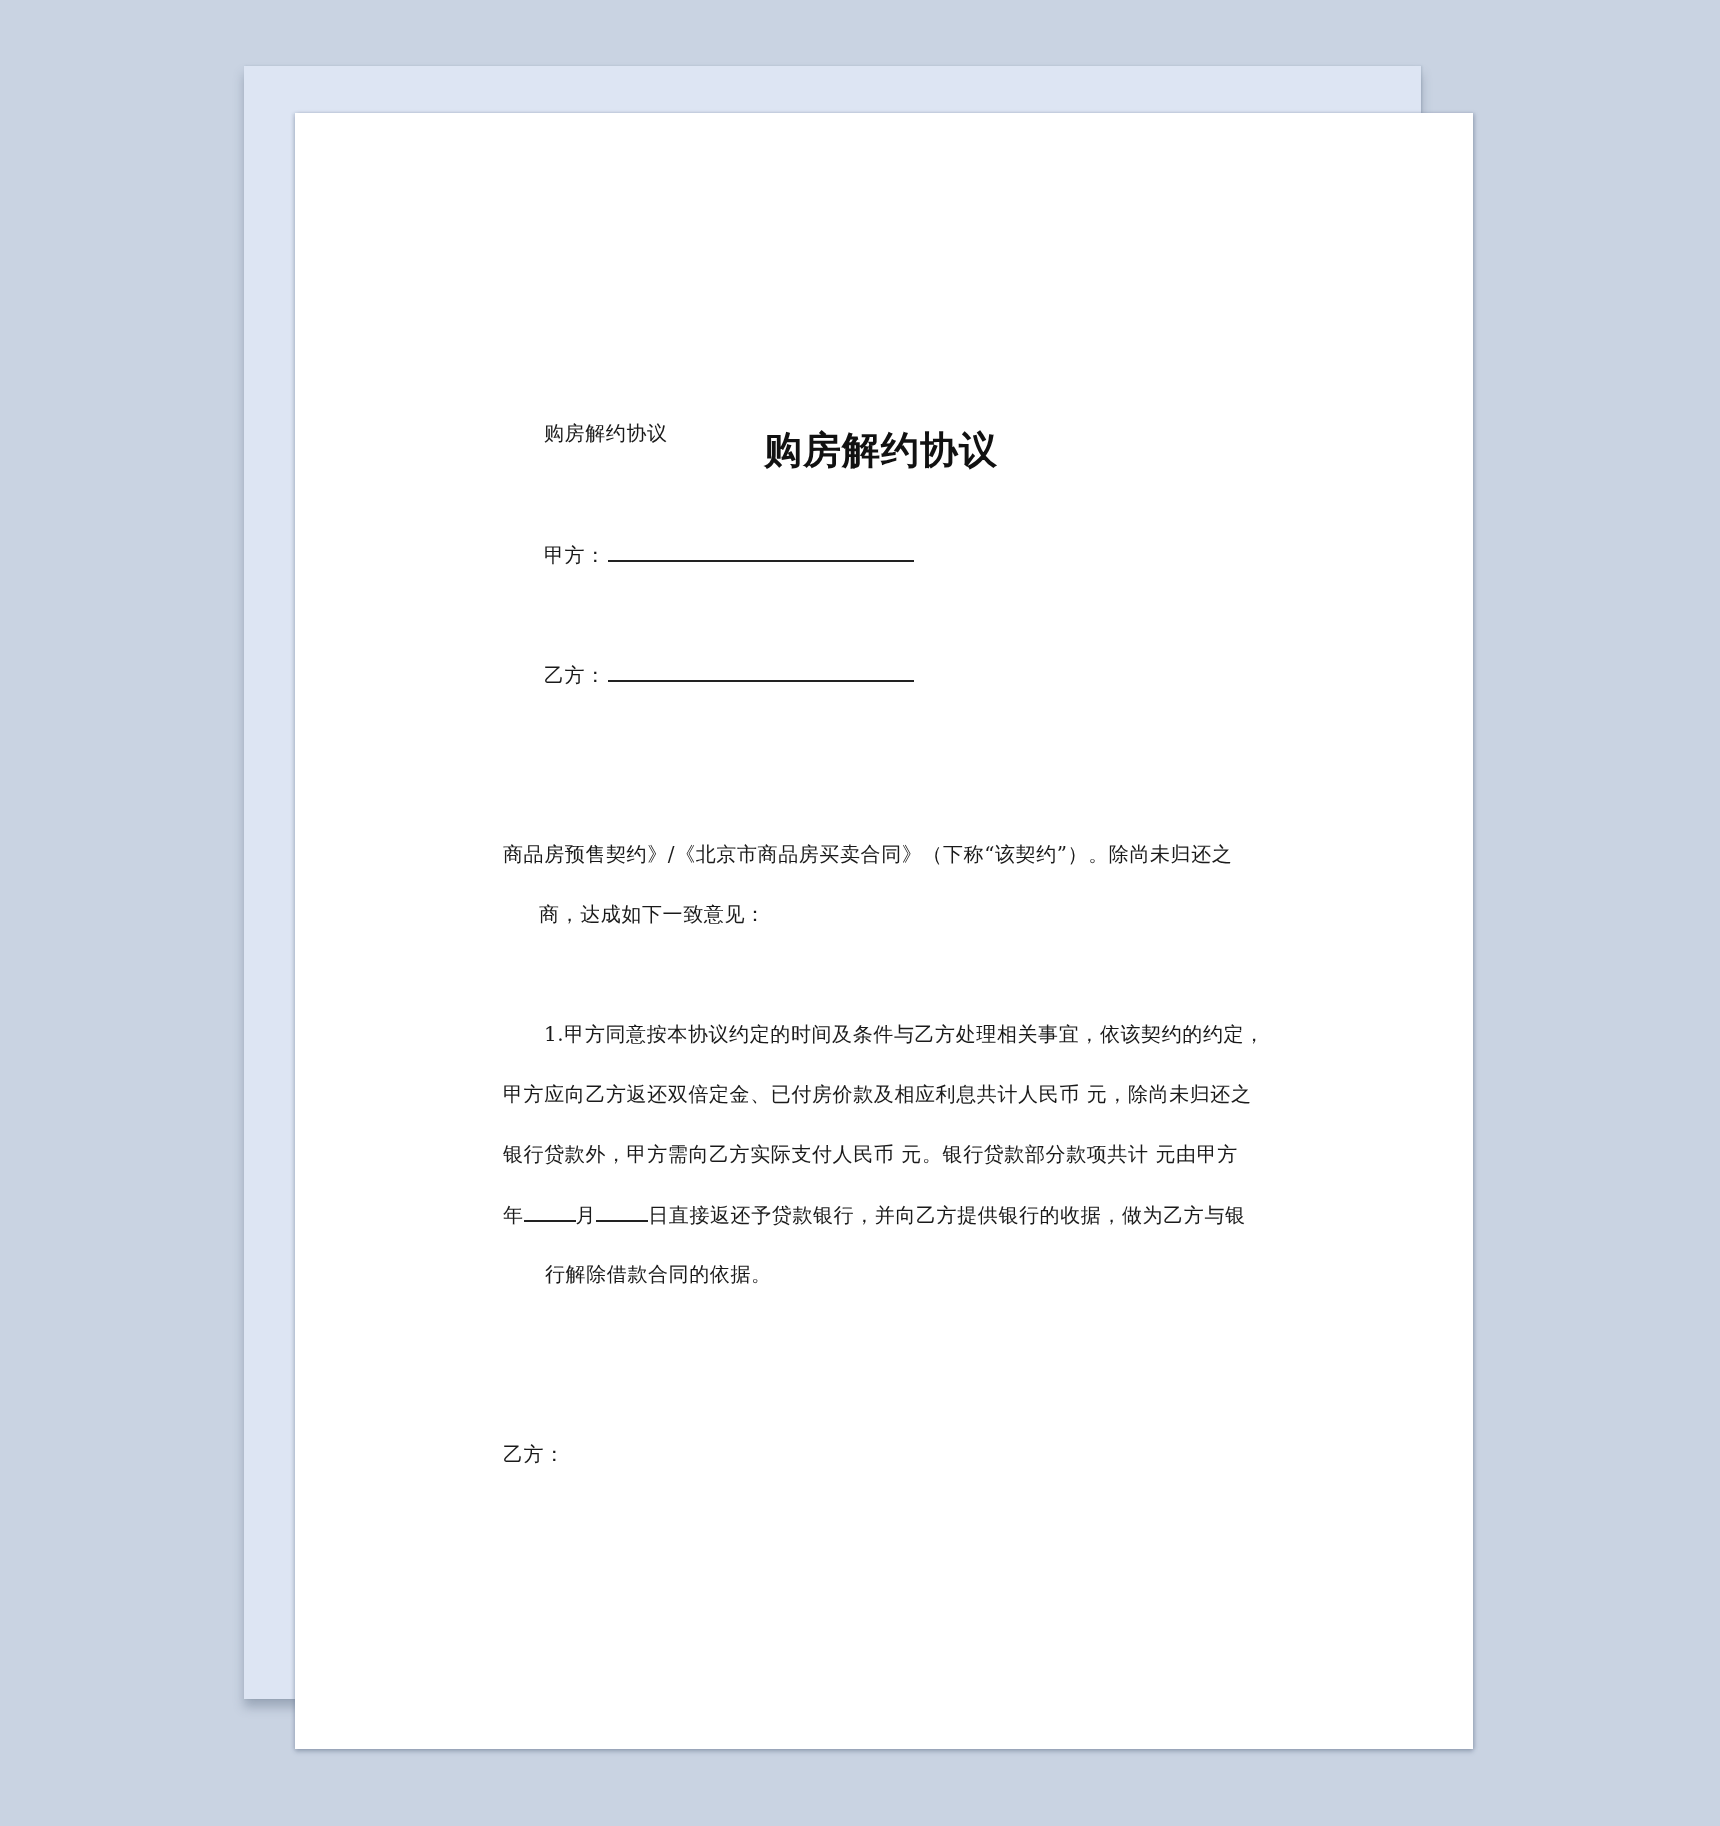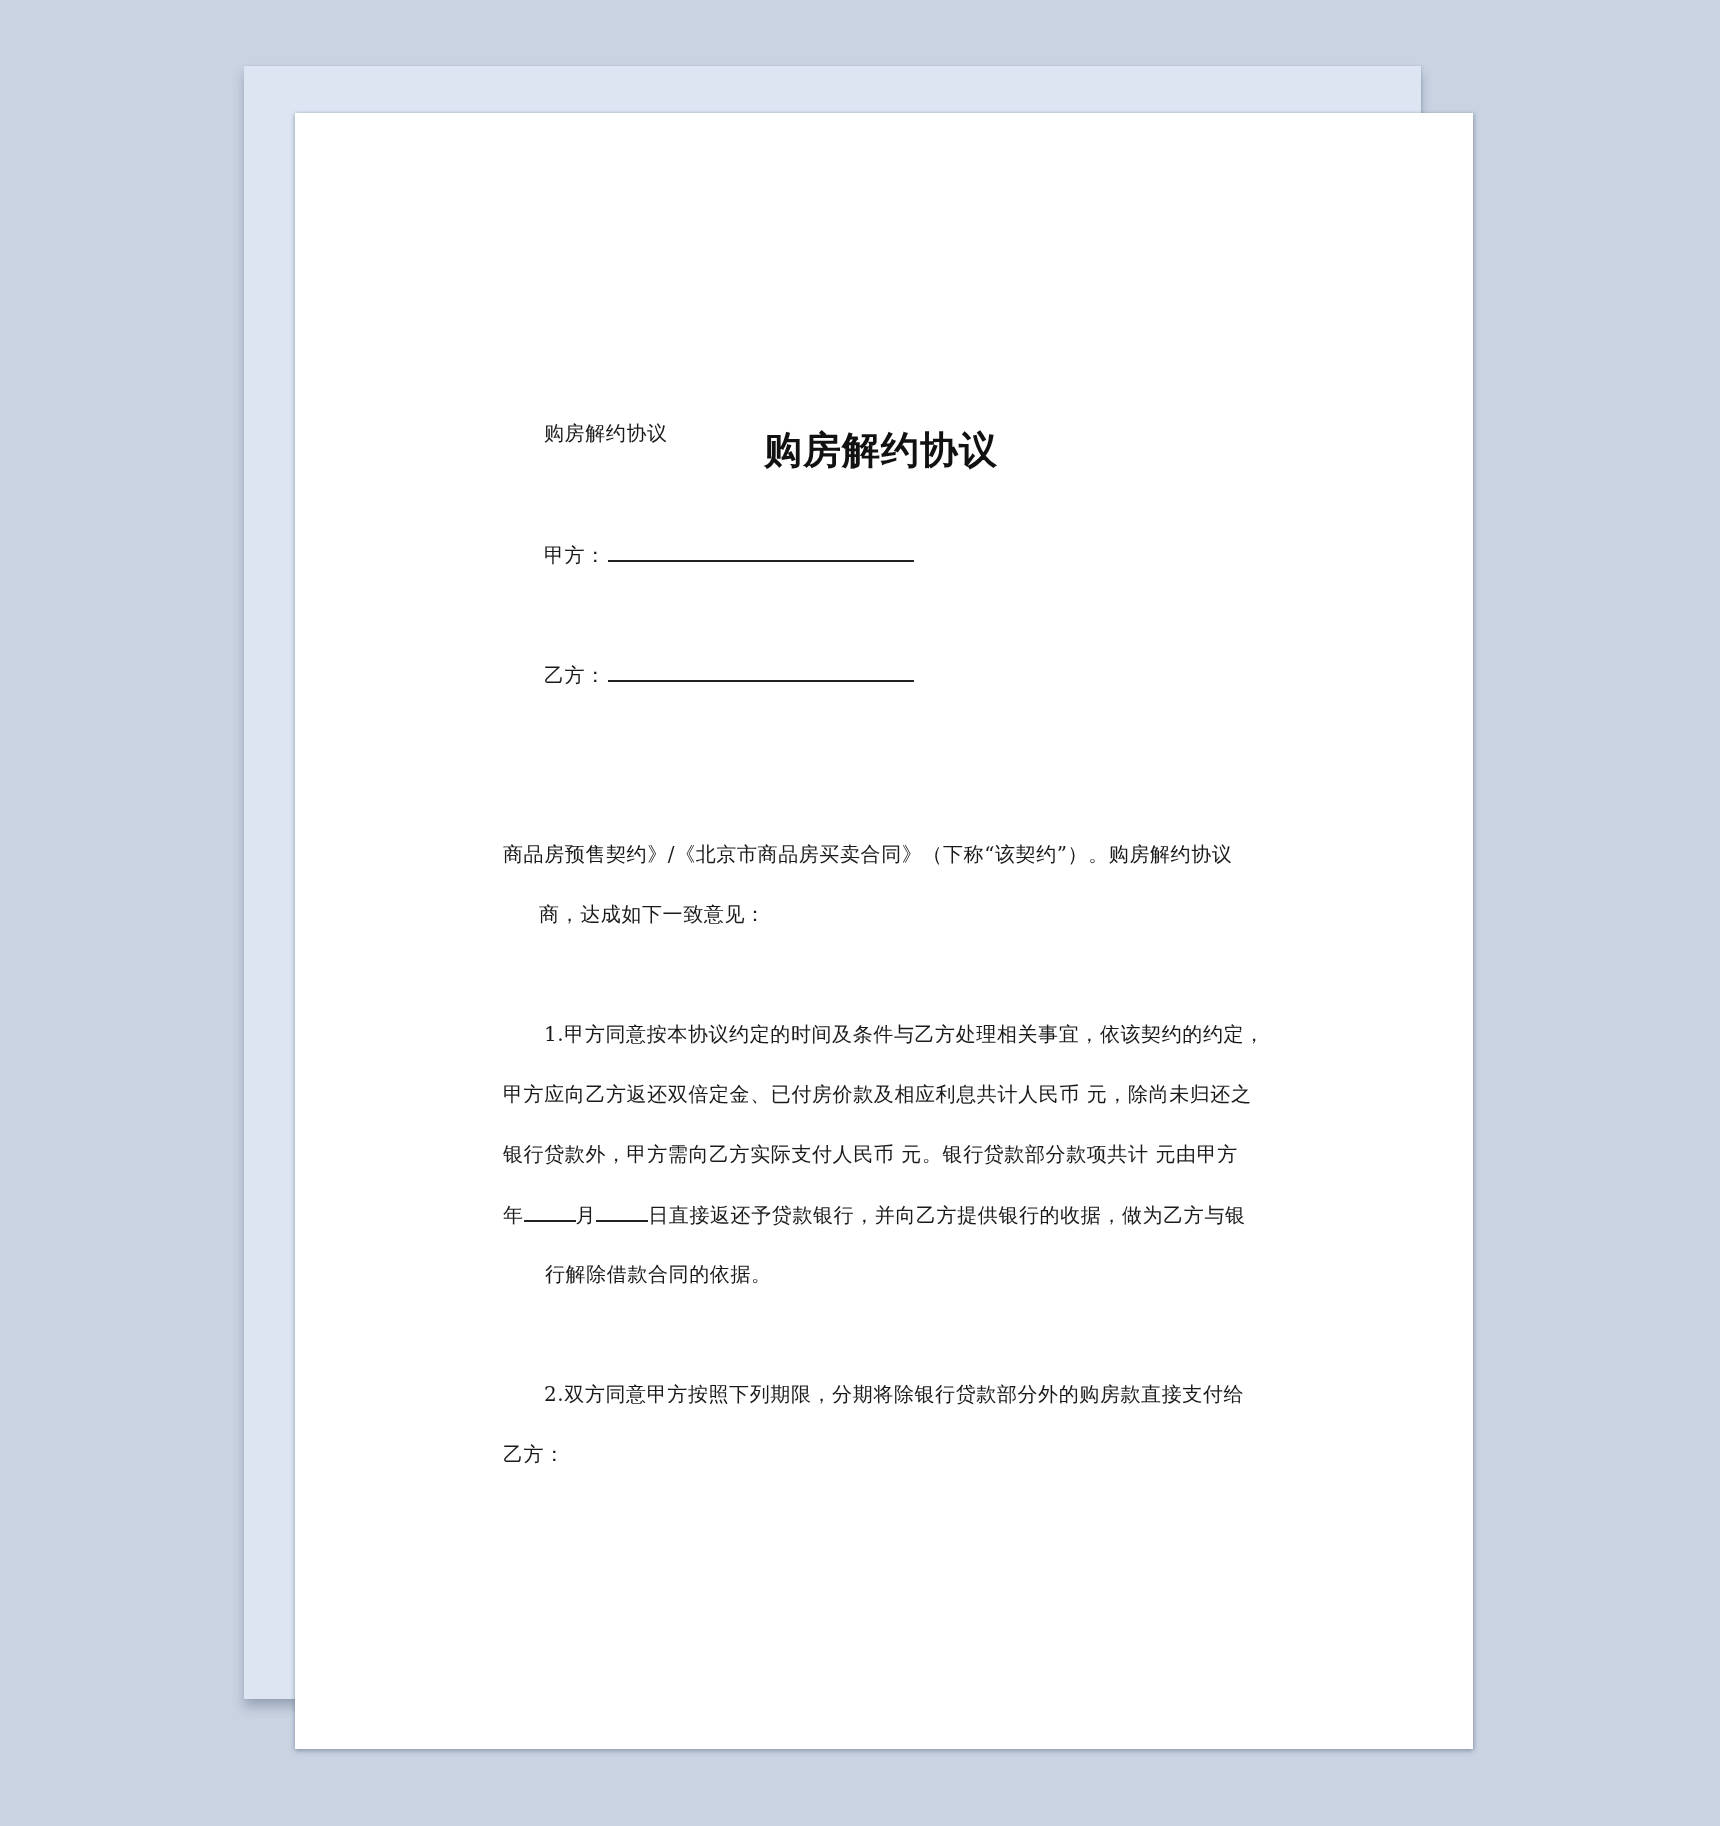--- a/index.html
+++ b/index.html
@@ -61,26 +61,25 @@
   <div class="line" style="left:249px; top:308px;">购房解约协议</div>
 
   <div class="line" style="left:249px; top:429px;">
     <span>甲方：</span><span class="blank" style="width:306px; margin-left:2px;"></span>
   </div>
 
   <div class="line" style="left:249px; top:549px;">
     <span>乙方：</span><span class="blank" style="width:306px; margin-left:2px;"></span>
   </div>
 
-  <div class="line" style="left:208px; top:729px;">商品房预售契约》/《北京市商品房买卖合同》（下称“该契约”）。购房解约协议</div>
+  <div class="line" style="left:208px; top:729px;">商品房预售契约》/《北京市商品房买卖合同》（下称“该契约”）。除尚未归还之</div>
   <div class="line" style="left:204px; top:789px;margin-left:40px;">商，达成如下一致意见：</div>
 
   <div class="line" style="left:249px; top:909px;">1.甲方同意按本协议约定的时间及条件与乙方处理相关事宜，依该契约的约定，</div>
   <div class="line" style="left:208px; top:969px;">甲方应向乙方返还双倍定金、已付房价款及相应利息共计人民币 元，除尚未归还之</div>
   <div class="line" style="left:208px; top:1029px;">银行贷款外，甲方需向乙方实际支付人民币 元。银行贷款部分款项共计 元由甲方</div>
   <div class="line" style="left:208px; top:1089px;">
     <span>年</span><span class="blank" style="width:52px;"></span><span>月</span><span class="blank" style="width:52px;"></span><span>日直接返还予贷款银行，并向乙方提供银行的收据，做为乙方与银</span>
   </div>
   <div class="line" style="left:208px; top:1149px;margin-left:42px;">行解除借款合同的依据。</div>
 
-  <div class="line" style="left:249px; top:1269px;">2.双方同意甲方按照下列期限，分期将除银行贷款部分外的购房款直接支付给</div>
   <div class="line" style="left:208px; top:1329px;">乙方：</div>
 </div>
 
 </body></html>

